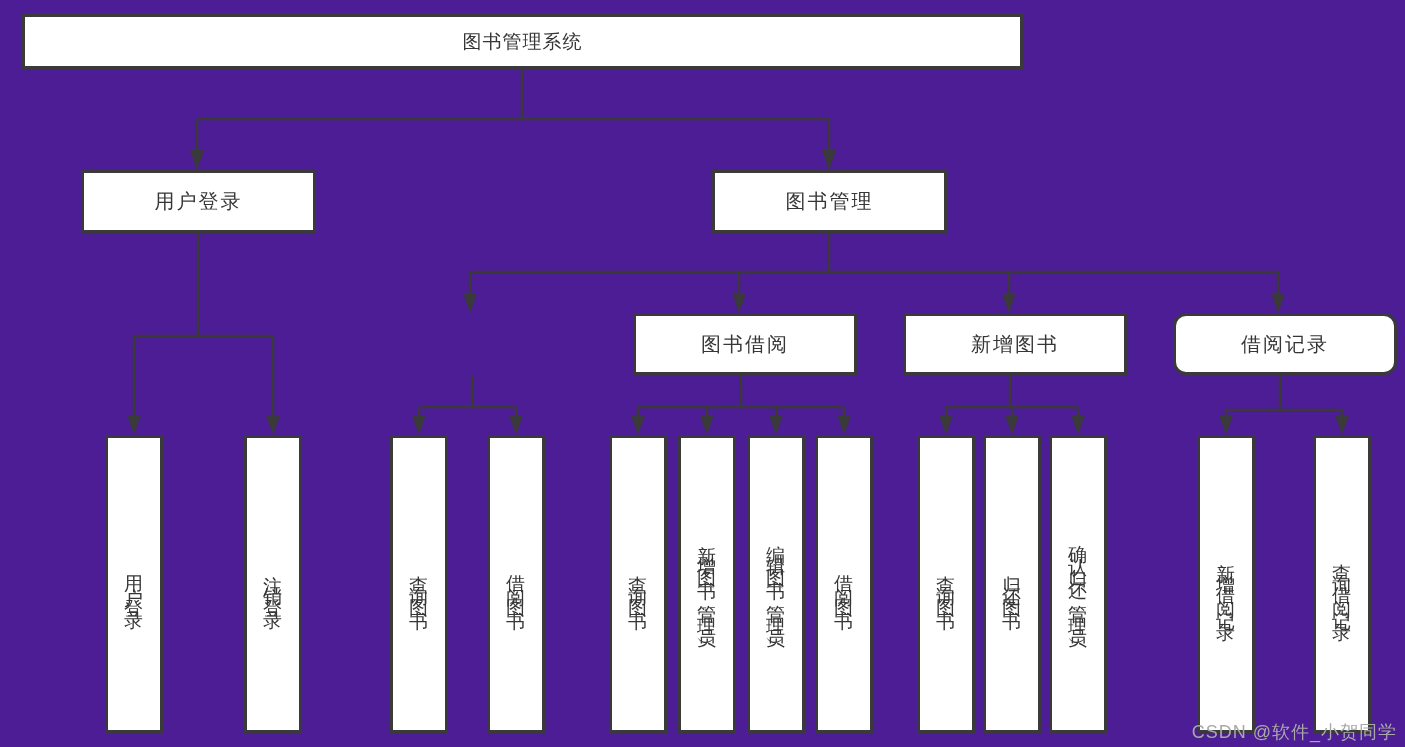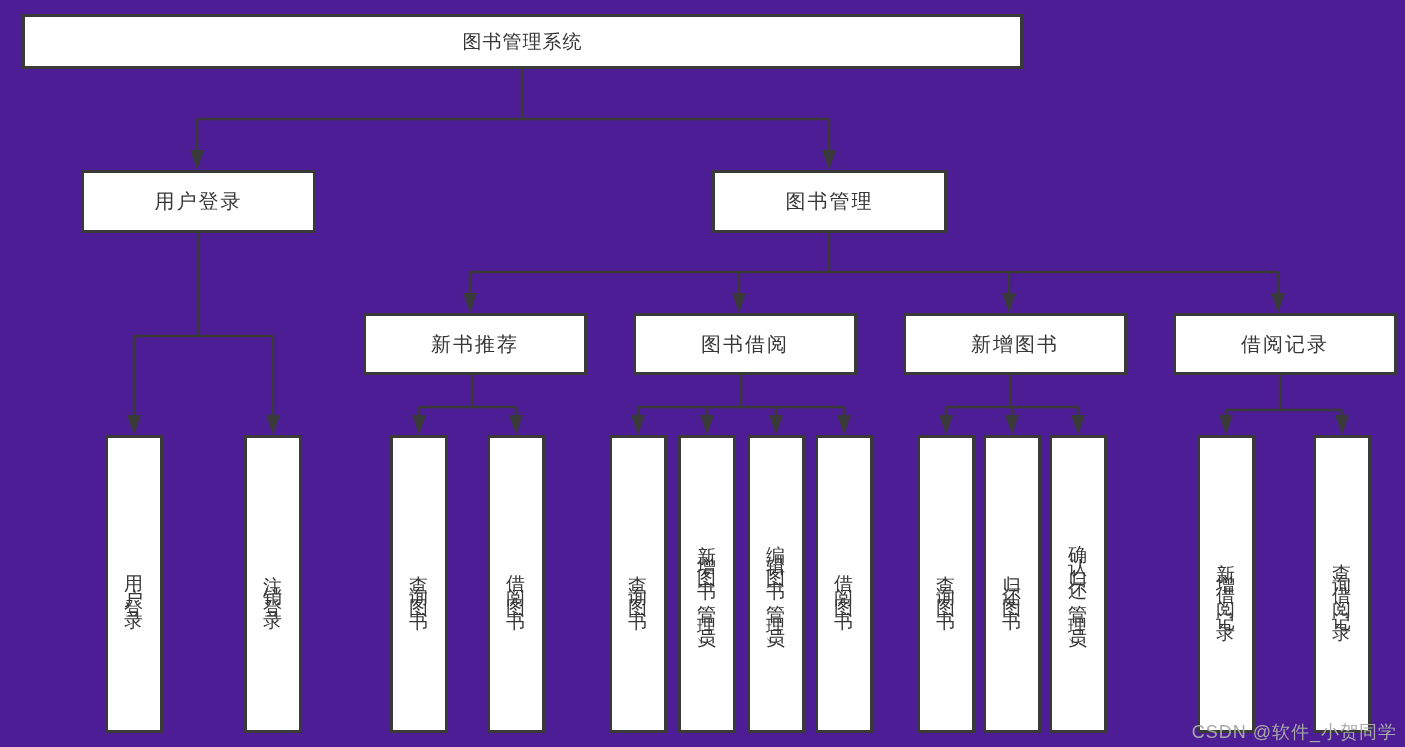--- a/index.html
+++ b/index.html
@@ -55,21 +55,21 @@
     white-space: nowrap;
   }
   
   #n-user-login   { left: 81px;  top: 170px; width: 235px; height: 63px; }
   #n-book-mgmt    { left: 712px; top: 170px; width: 235px; height: 63px; }
   
   .node.l3 { top: 313px; width: 224px; height: 62px; }
   #n-new-book     { left: 363px; }
   #n-borrow       { left: 633px; }
   #n-current      { left: 903px; }
-  #n-records      { left: 1173px; }
+  #n-records      { left: 1173px; border-radius: 13px; }
   
   #lf-g1a { left: 105px; }
   #lf-g1b { left: 244px; }
   #lf-g2a { left: 390px; }
   #lf-g2b { left: 487px; }
   #lf-g3a { left: 609px; }
   #lf-g3b { left: 678px; }
   #lf-g3c { left: 747px; }
   #lf-g3d { left: 815px; }
   #lf-g4a { left: 917px; }
@@ -133,23 +133,20 @@
     <span>图书管理系统</span>
   </div>
 
   <div class="node h" id="n-user-login">
     <span>用户登录</span>
   </div>
   <div class="node h" id="n-book-mgmt">
     <span>图书管理</span>
   </div>
 
-  <div class="node h l3" id="n-new-book">
-    <span>新书推荐</span>
-  </div>
   <div class="node h l3" id="n-borrow">
     <span>图书借阅</span>
   </div>
   <div class="node h l3" id="n-current">
     <span>新增图书</span>
   </div>
   <div class="node h l3" id="n-records">
     <span>借阅记录</span>
   </div>
 

